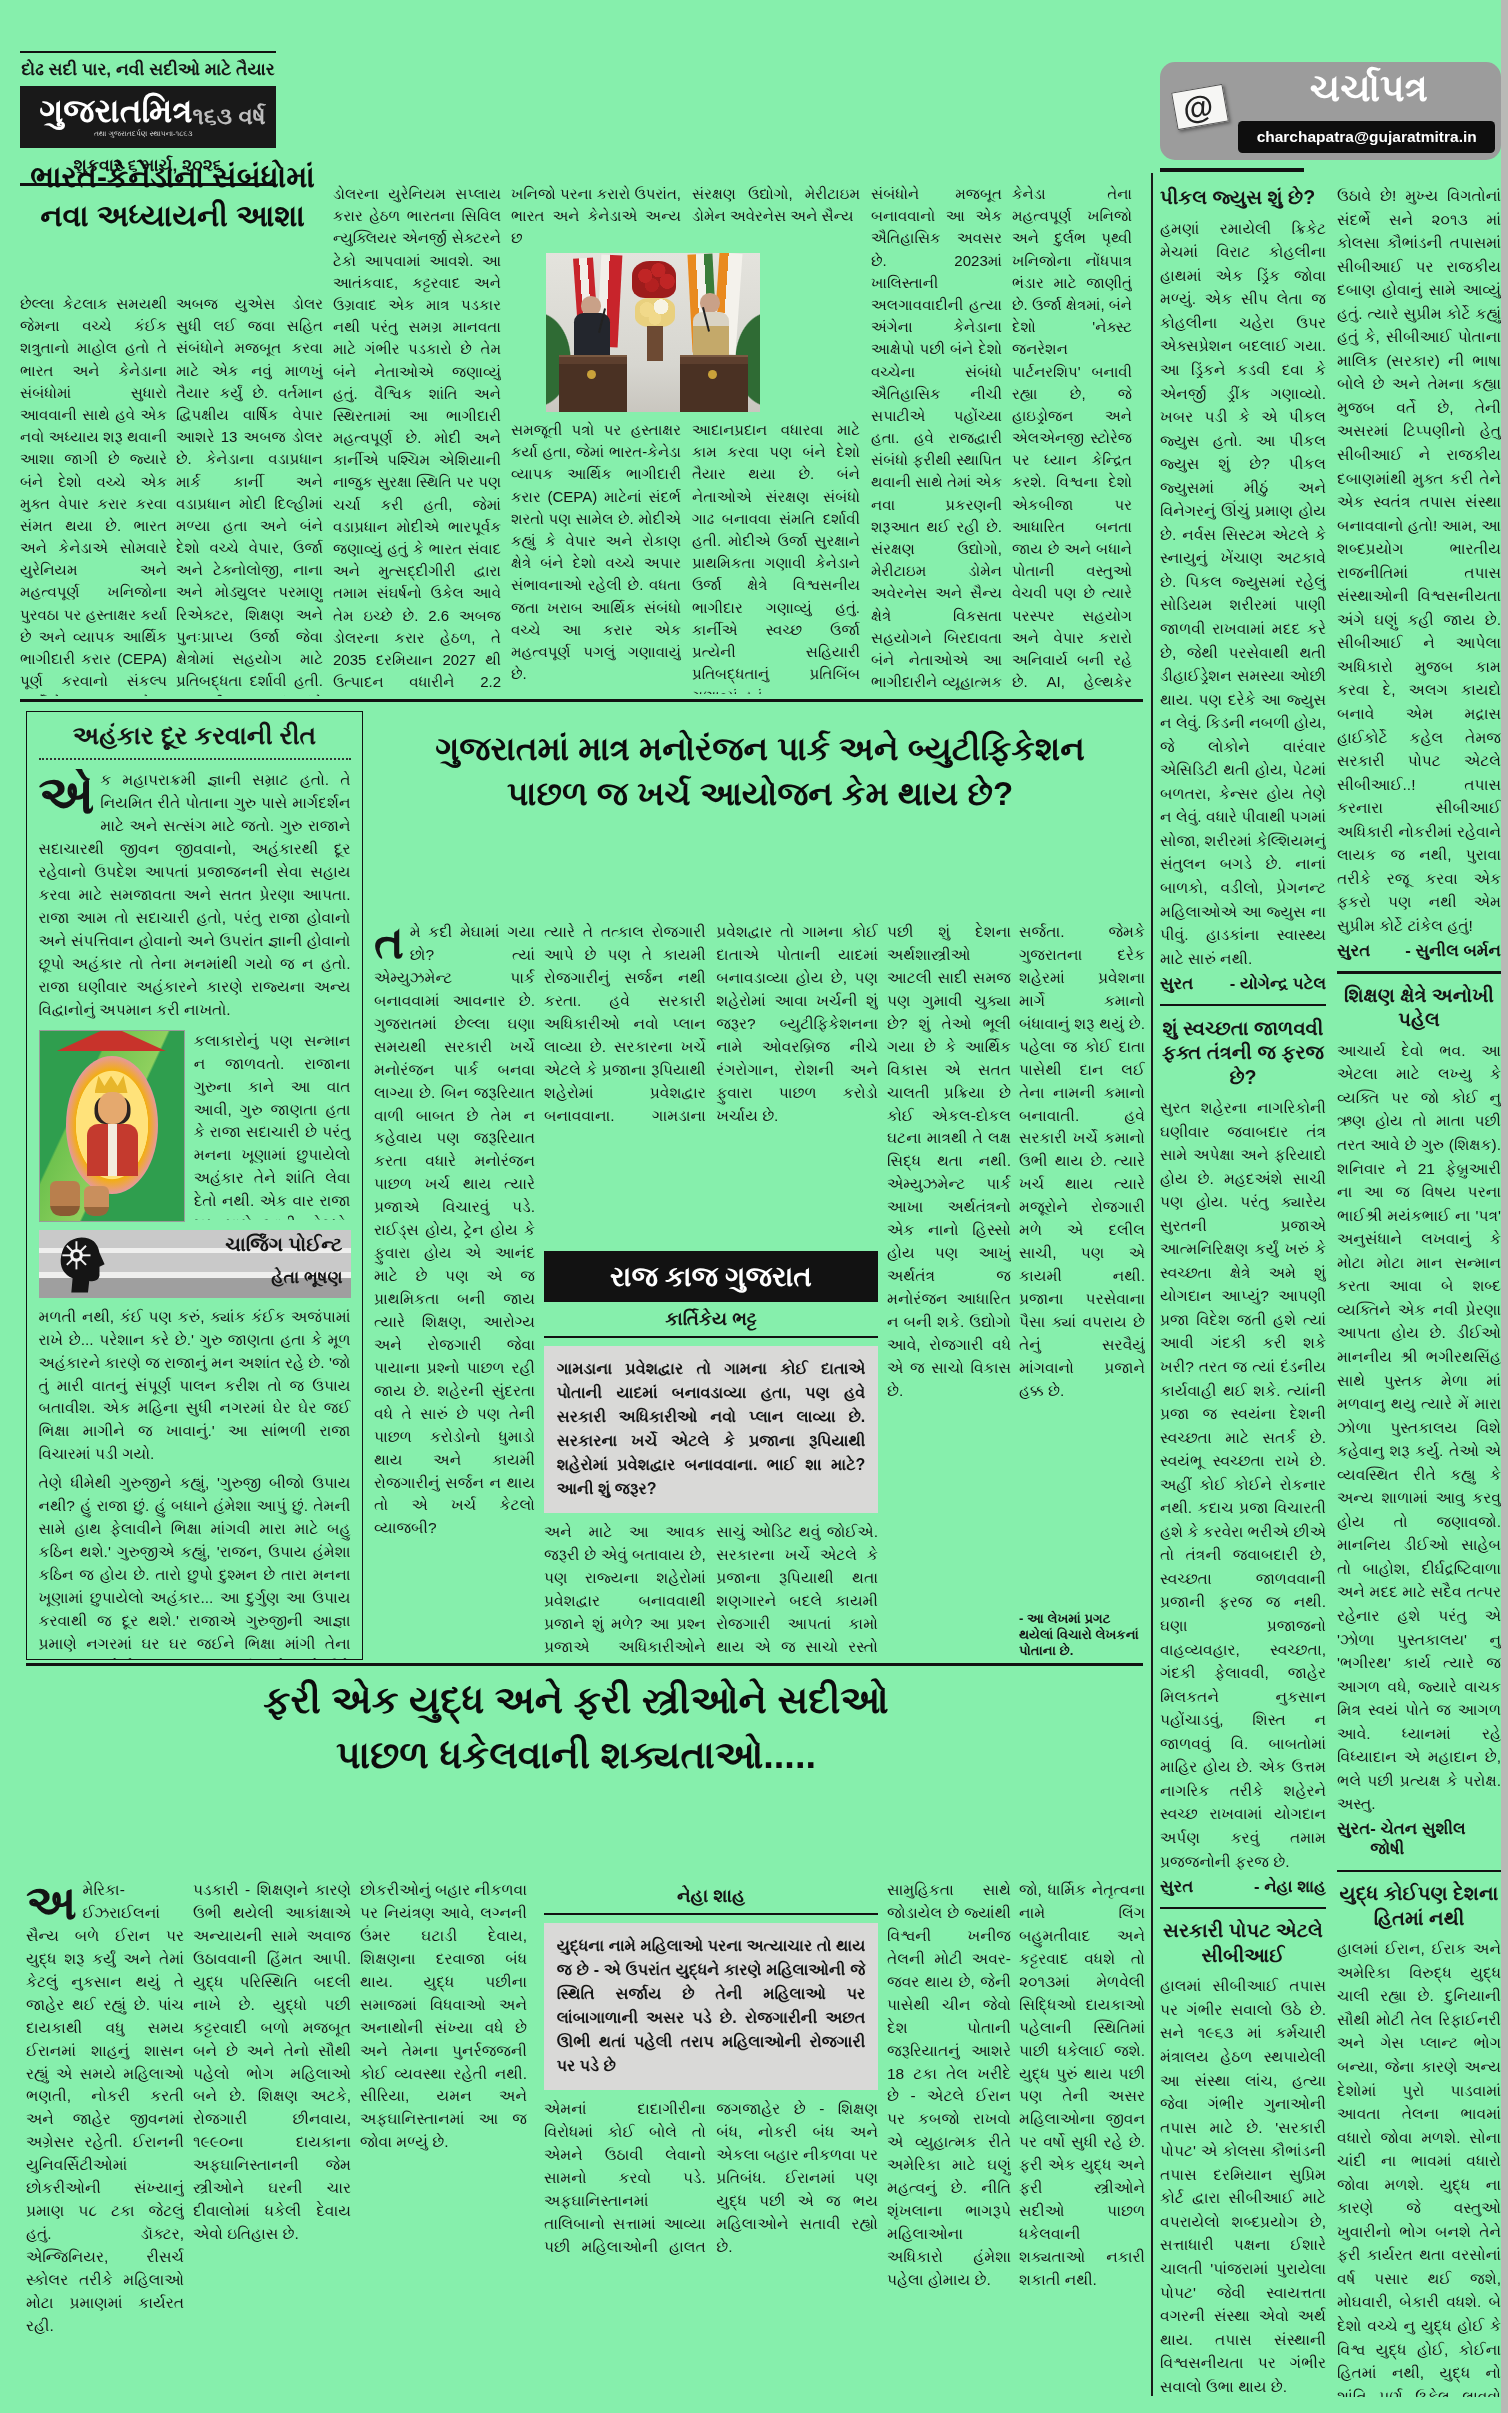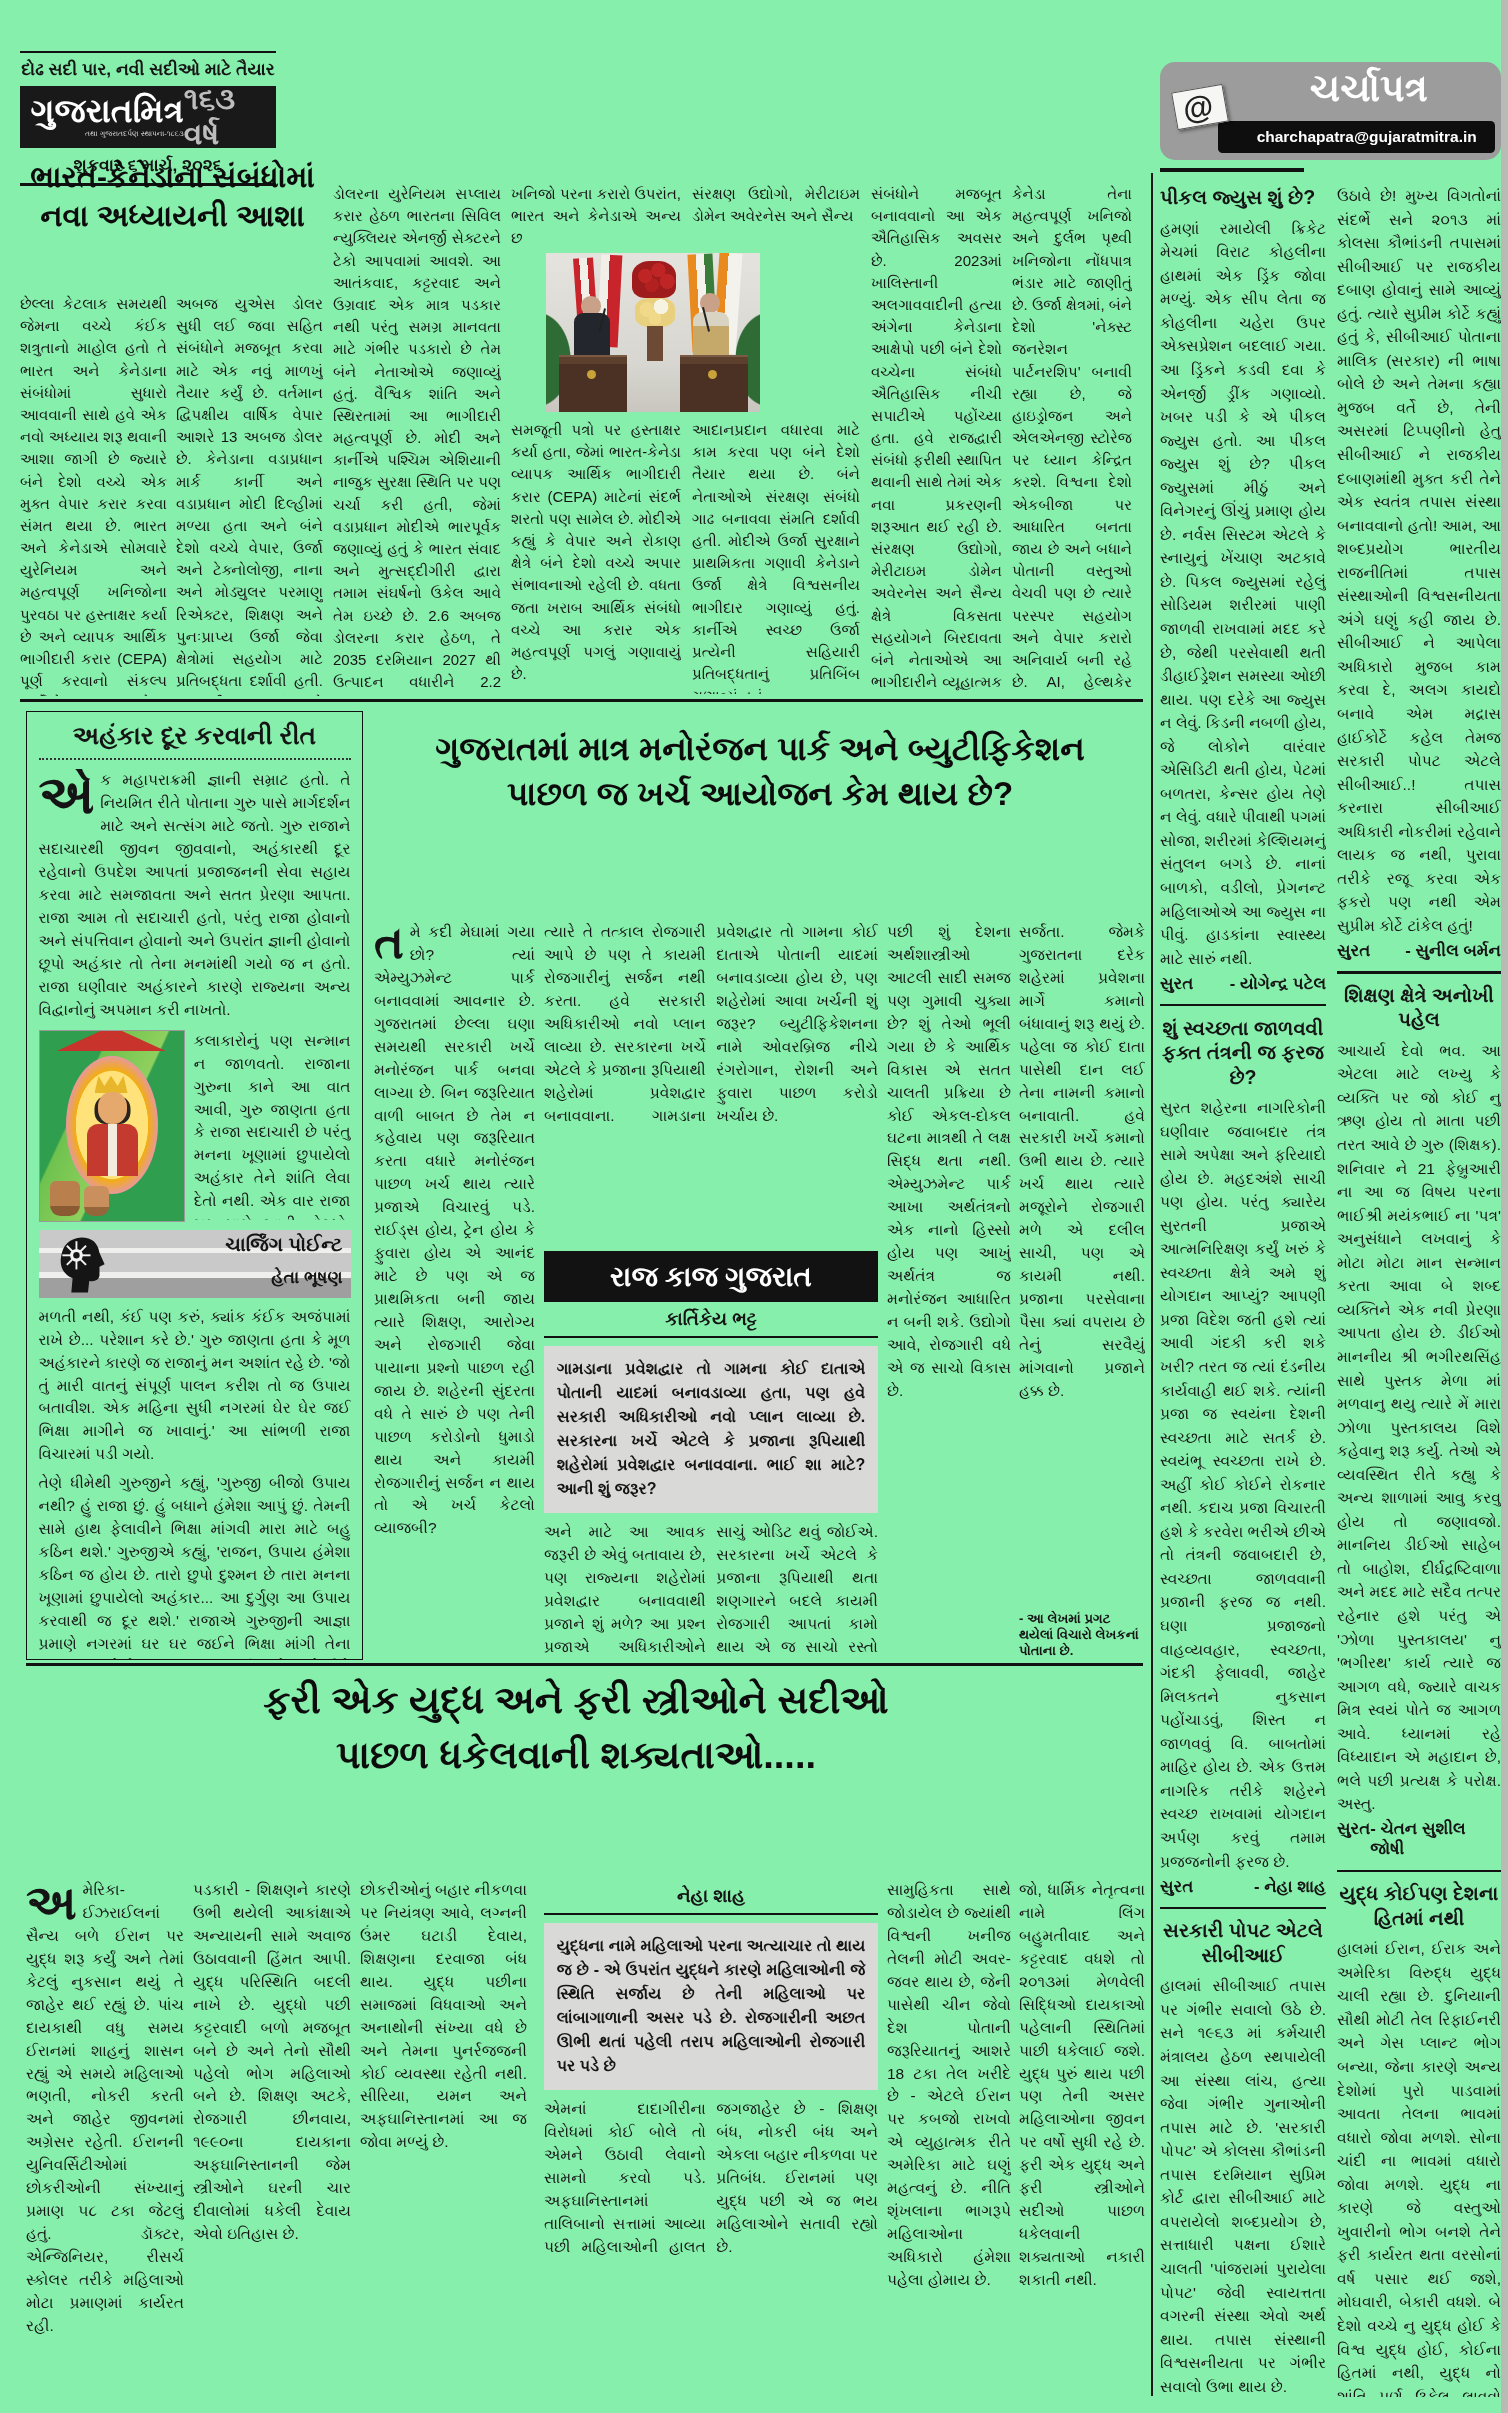--- a/index.html
+++ b/index.html
@@ -24,21 +24,21 @@
 <div class="page">
 
   <div class="abs" style="left:20px;top:51px;width:256px;">
     <div style="border-top:2.9px solid #111;padding-top:5.8px;"></div>
     <div style="font-size:17.3px;font-weight:700;text-align:center;">દોઢ સદી પાર, નવી સદીઓ માટે તૈયાર</div>
     <div style="background:#191919;margin-top:5.8px;height:62px;display:flex;align-items:center;padding:0 10.4px;">
       <div style="flex:1;text-align:right;">
         <div style="color:#fff;font-size:33px;font-weight:800;line-height:1;">ગુજરાતમિત્ર</div>
         <div style="color:#ddd;font-size:7.5px;margin-top:2.3px;">તથા ગુજરાતદર્પણ સ્થાપના-૧૮૬૩</div>
       </div>
-      <div style="color:#bdbdbd;font-size:30px;font-weight:800;">૧૬૩ વર્ષ</div>
+      <div style="color:#bdbdbd;font-size:23px;font-weight:800;">૧૬૩ વર્ષ</div>
     </div>
     <div style="font-size:17.3px;font-weight:700;text-align:center;margin-top:7px;">શુક્રવાર ૬ માર્ચ, ૨૦૨૬</div>
     <div style="border-top:3.5px solid #111;margin-top:7px;"></div>
   </div>
 
   <div class="abs hbig" style="left:20px;top:157px;width:305px;font-size:30px;line-height:1.3;">
     <span>ભારત-કેનેડાના સંબંધોમાં</span><br>
     <span>નવા અધ્યાયની આશા</span>
   </div>
   <div class="abs colTxt" style="left:20px;top:293px;width:147px;height:403px;">છેલ્લા કેટલાક સમયથી જેમના વચ્ચે કંઈક શત્રુતાનો માહોલ હતો તે ભારત અને કેનેડાના સંબંધોમાં સુધારો આવવાની સાથે હવે એક નવો અધ્યાય શરૂ થવાની આશા જાગી છે જ્યારે બંને દેશો વચ્ચે એક મુક્ત વેપાર કરાર કરવા સંમત થયા છે. ભારત અને કેનેડાએ સોમવારે યુરેનિયમ અને મહત્વપૂર્ણ ખનિજોના પુરવઠા પર હસ્તાક્ષર કર્યા છે અને વ્યાપક આર્થિક ભાગીદારી કરાર (CEPA) પૂર્ણ કરવાનો સંકલ્પ કર્યો છે. વડાપ્રધાન નરેન્દ્ર મોદી અને ભારતની મુલાકાતે આવેલા તેમના કેનેડિયન સમકક્ષ માર્ક કાર્નીએ 2030 સુધીમાં દ્વિપક્ષીય વાર્ષિક વેપારને 50</div>
@@ -161,21 +161,21 @@
     <div class="rule" style="height:2.3px;margin-top:5.8px;"></div>
     <div class="grayQ" style="margin-top:8px;">યુદ્ધના નામે મહિલાઓ પરના અત્યાચાર તો થાય જ છે - એ ઉપરાંત યુદ્ધને કારણે મહિલાઓની જે સ્થિતિ સર્જાય છે તેની મહિલાઓ પર લાંબાગાળાની અસર પડે છે. રોજગારીની અછત ઊભી થતાં પહેલી તરાપ મહિલાઓની રોજગારી પર પડે છે</div>
     <div class="colTxt" style="font-size:15.5px;margin-top:8px;column-count:2;column-gap:10.4px;">એમનાં દાદાગીરીના વિરોધમાં કોઈ બોલે તો એમને ઉઠાવી લેવાનો સામનો કરવો પડે. અફઘાનિસ્તાનમાં તાલિબાનો સત્તામાં આવ્યા પછી મહિલાઓની હાલત જગજાહેર છે - શિક્ષણ બંધ, નોકરી બંધ અને એકલા બહાર નીકળવા પર પ્રતિબંધ. ઈરાનમાં પણ યુદ્ધ પછી એ જ ભય મહિલાઓને સતાવી રહ્યો છે.</div>
   </div>
 
   <div class="abs colTxt" style="left:887px;top:1879px;width:124px;height:516px;font-size:15.5px;">સામુહિકતા સાથે જોડાયેલ છે જ્યાંથી વિશ્વની ખનીજ તેલની મોટી અવર-જવર થાય છે, જેની પાસેથી ચીન જેવો દેશ પોતાની જરૂરિયાતનું આશરે 18 ટકા તેલ ખરીદે છે - એટલે ઈરાન પર કબજો રાખવો એ વ્યુહાત્મક રીતે અમેરિકા માટે ઘણું મહત્વનું છે. નીતિ શૃંખલાના ભાગરૂપે મહિલાઓના અધિકારો હંમેશા પહેલા હોમાય છે.</div>
   <div class="abs colTxt" style="left:1019px;top:1879px;width:126px;height:516px;font-size:15.5px;">જો, ધાર્મિક નેતૃત્વના નામે લિંગ બહુમતીવાદ અને કટ્ટરવાદ વધશે તો ૨૦૧૩માં મેળવેલી સિદ્ધિઓ દાયકાઓ પહેલાની સ્થિતિમાં પાછી ધકેલાઈ જશે. યુદ્ધ પુરું થાય પછી પણ તેની અસર મહિલાઓના જીવન પર વર્ષો સુધી રહે છે. ફરી એક યુદ્ધ અને ફરી સ્ત્રીઓને સદીઓ પાછળ ધકેલવાની શક્યતાઓ નકારી શકાતી નથી.</div>
 
   <div class="abs" style="left:1160px;top:62px;width:341px;height:98px;background:#9c9c9c;border-radius:15px;">
     <div style="position:absolute;left:86px;top:4.6px;right:9.2px;text-align:center;color:#fff;font-size:38px;font-weight:900;">ચર્ચાપત્ર</div>
-    <div style="position:absolute;right:5.8px;bottom:7px;width:257px;height:32px;background:#0e0e0e;border-radius:4.6px;color:#fff;font-size:15.5px;font-weight:700;text-align:center;line-height:32px;padding-left:20px;">charchapatra@gujaratmitra.in</div>
+    <div style="position:absolute;right:5.8px;bottom:7px;width:257px;height:32px;background:#0e0e0e;border-radius:4.6px;color:#fff;font-size:15.5px;font-weight:700;text-align:center;line-height:32px;">charchapatra@gujaratmitra.in</div>
     <div style="position:absolute;left:10.4px;top:17.3px;width:60px;height:60px;">
       <div style="position:absolute;left:3.5px;top:9.2px;width:50px;height:36px;background:#f6f6f4;border:1.7px solid #555;transform:rotate(-10deg);box-shadow:1.7px 2.3px 3.5px rgba(0,0,0,.4);"></div>
       <div style="position:absolute;left:12.7px;top:10.4px;font-size:31px;font-weight:800;color:#222;transform:rotate(-10deg);">@</div>
     </div>
   </div>
   <div class="abs rule" style="left:1160px;top:168px;width:144px;height:4px;"></div>
 
   <div class="abs" style="left:1160px;top:176px;width:166px;height:2221px;overflow:hidden;">
     <div class="letterH" style="text-align:left;">પીકલ જ્યુસ શું છે?</div>
     <div class="railTxt">હમણાં રમાયેલી ક્રિકેટ મેચમાં વિરાટ કોહલીના હાથમાં એક ડ્રિંક જોવા મળ્યું. એક સીપ લેતા જ કોહલીના ચહેરા ઉપર એક્સપ્રેશન બદલાઈ ગયા. આ ડ્રિંકને કડવી દવા કે એનર્જી ડ્રીંક ગણાવ્યો. ખબર પડી કે એ પીકલ જ્યુસ હતો. આ પીકલ જ્યુસ શું છે? પીકલ જ્યુસમાં મીઠું અને વિનેગરનું ઊંચું પ્રમાણ હોય છે. નર્વસ સિસ્ટમ એટલે કે સ્નાયુનું ખેંચાણ અટકાવે છે. પિકલ જ્યુસમાં રહેલું સોડિયમ શરીરમાં પાણી જાળવી રાખવામાં મદદ કરે છે, જેથી પરસેવાથી થતી ડીહાઈડ્રેશન સમસ્યા ઓછી થાય. પણ દરેકે આ જ્યુસ ન લેવું. કિડની નબળી હોય, જે લોકોને વારંવાર એસિડિટી થતી હોય, પેટમાં બળતરા, કેન્સર હોય તેણે ન લેવું. વધારે પીવાથી પગમાં સોજા, શરીરમાં કેલ્શિયમનું સંતુલન બગડે છે. નાનાં બાળકો, વડીલો, પ્રેગનન્ટ મહિલાઓએ આ જ્યુસ ના પીવું. હાડકાંના સ્વાસ્થ્ય માટે સારું નથી.</div>

